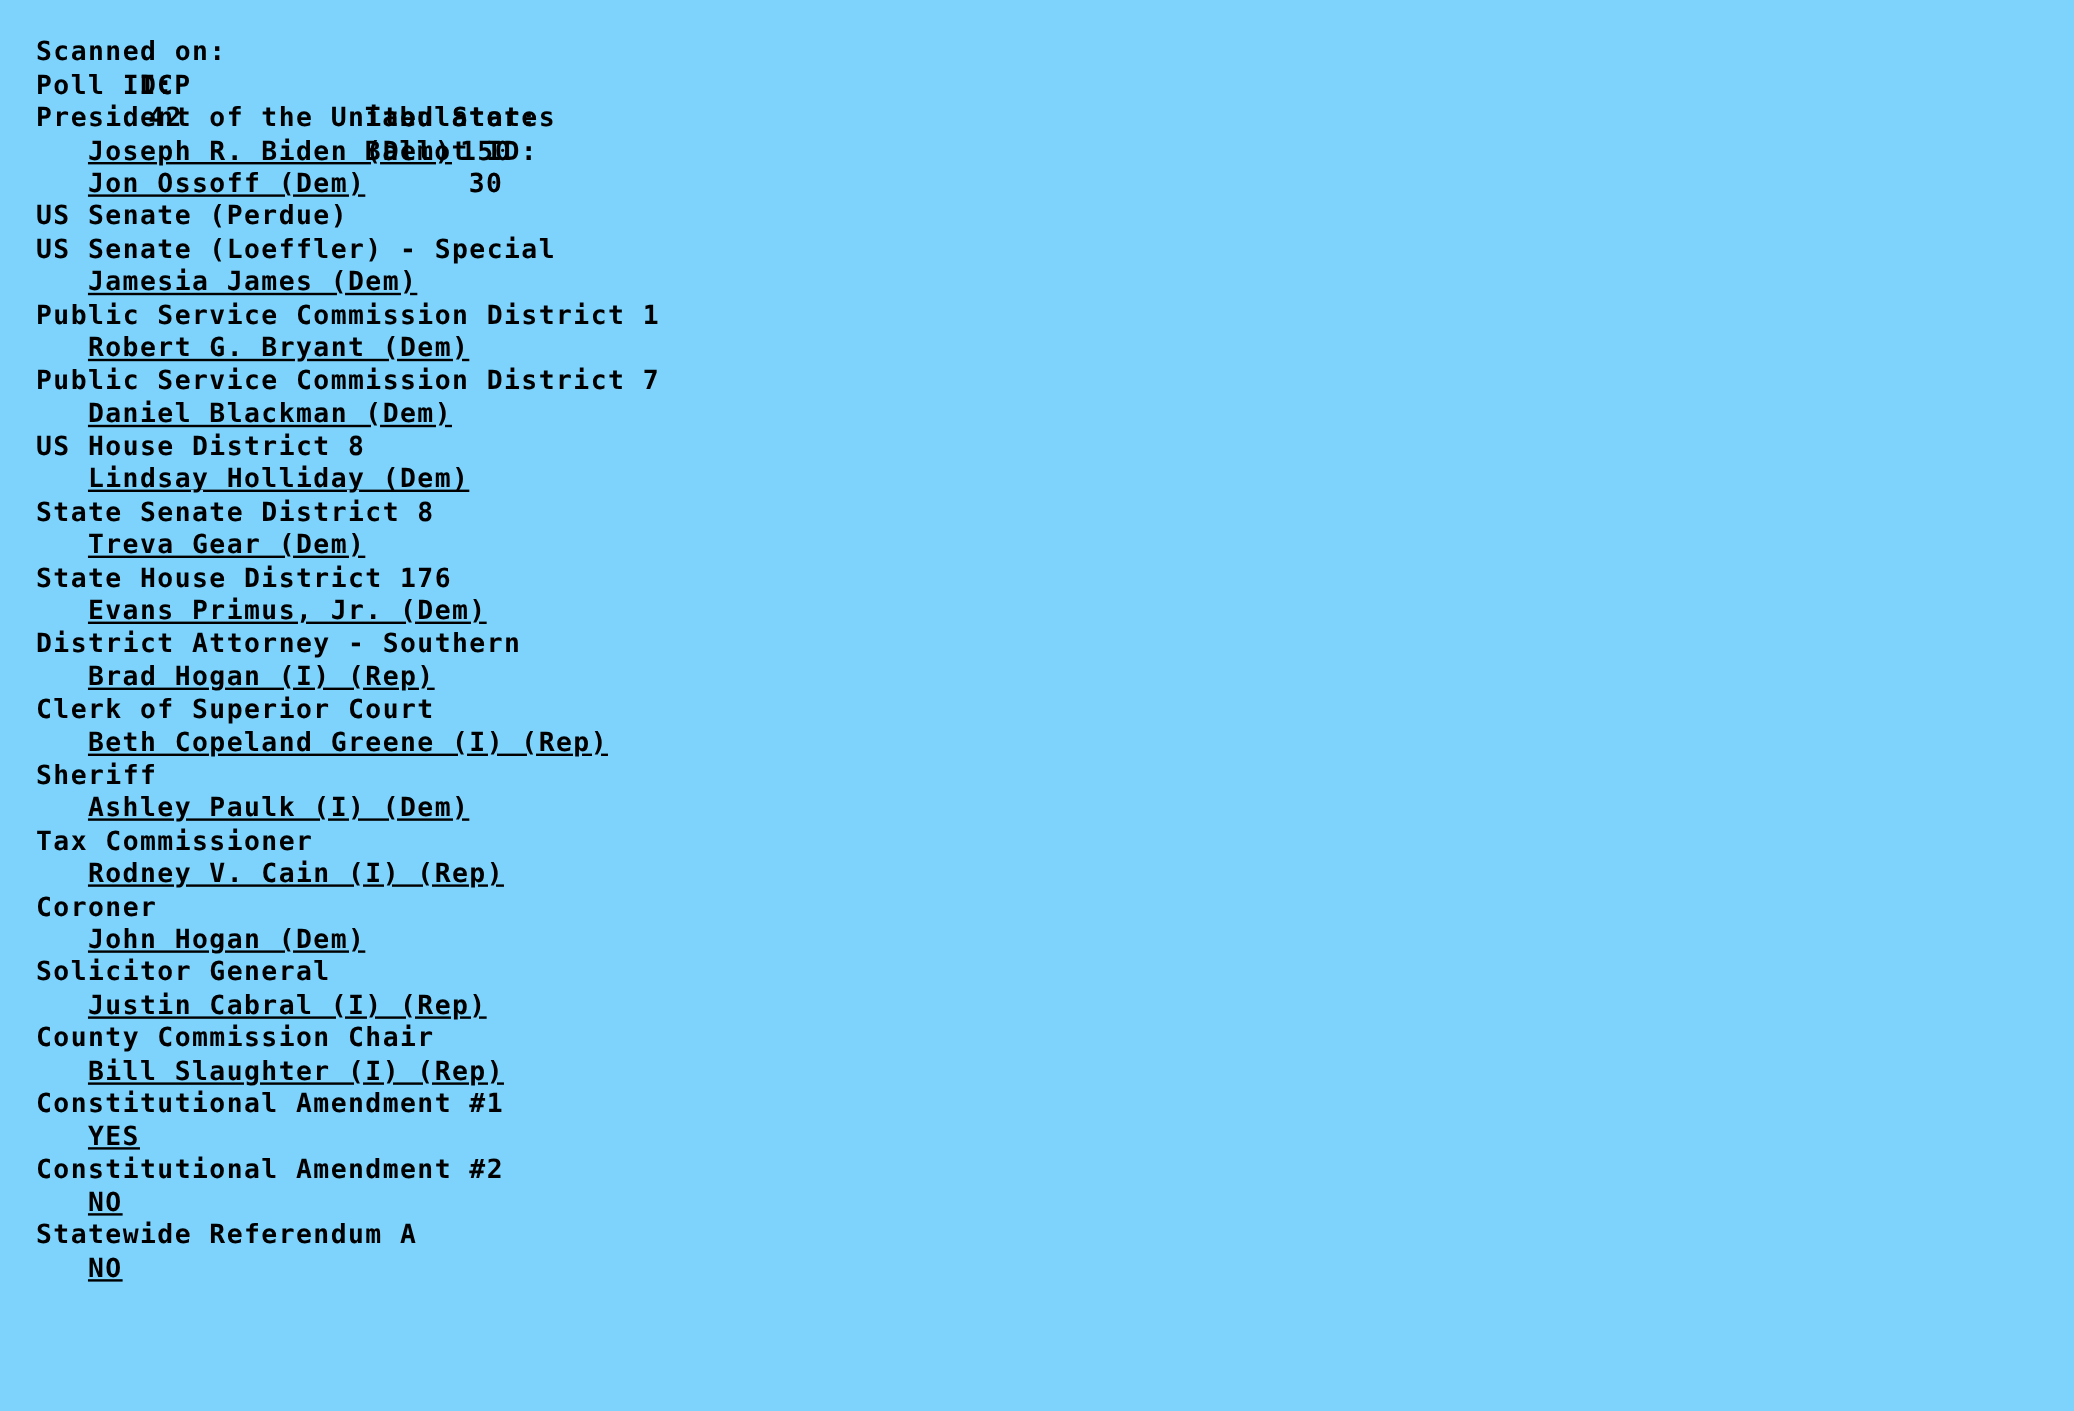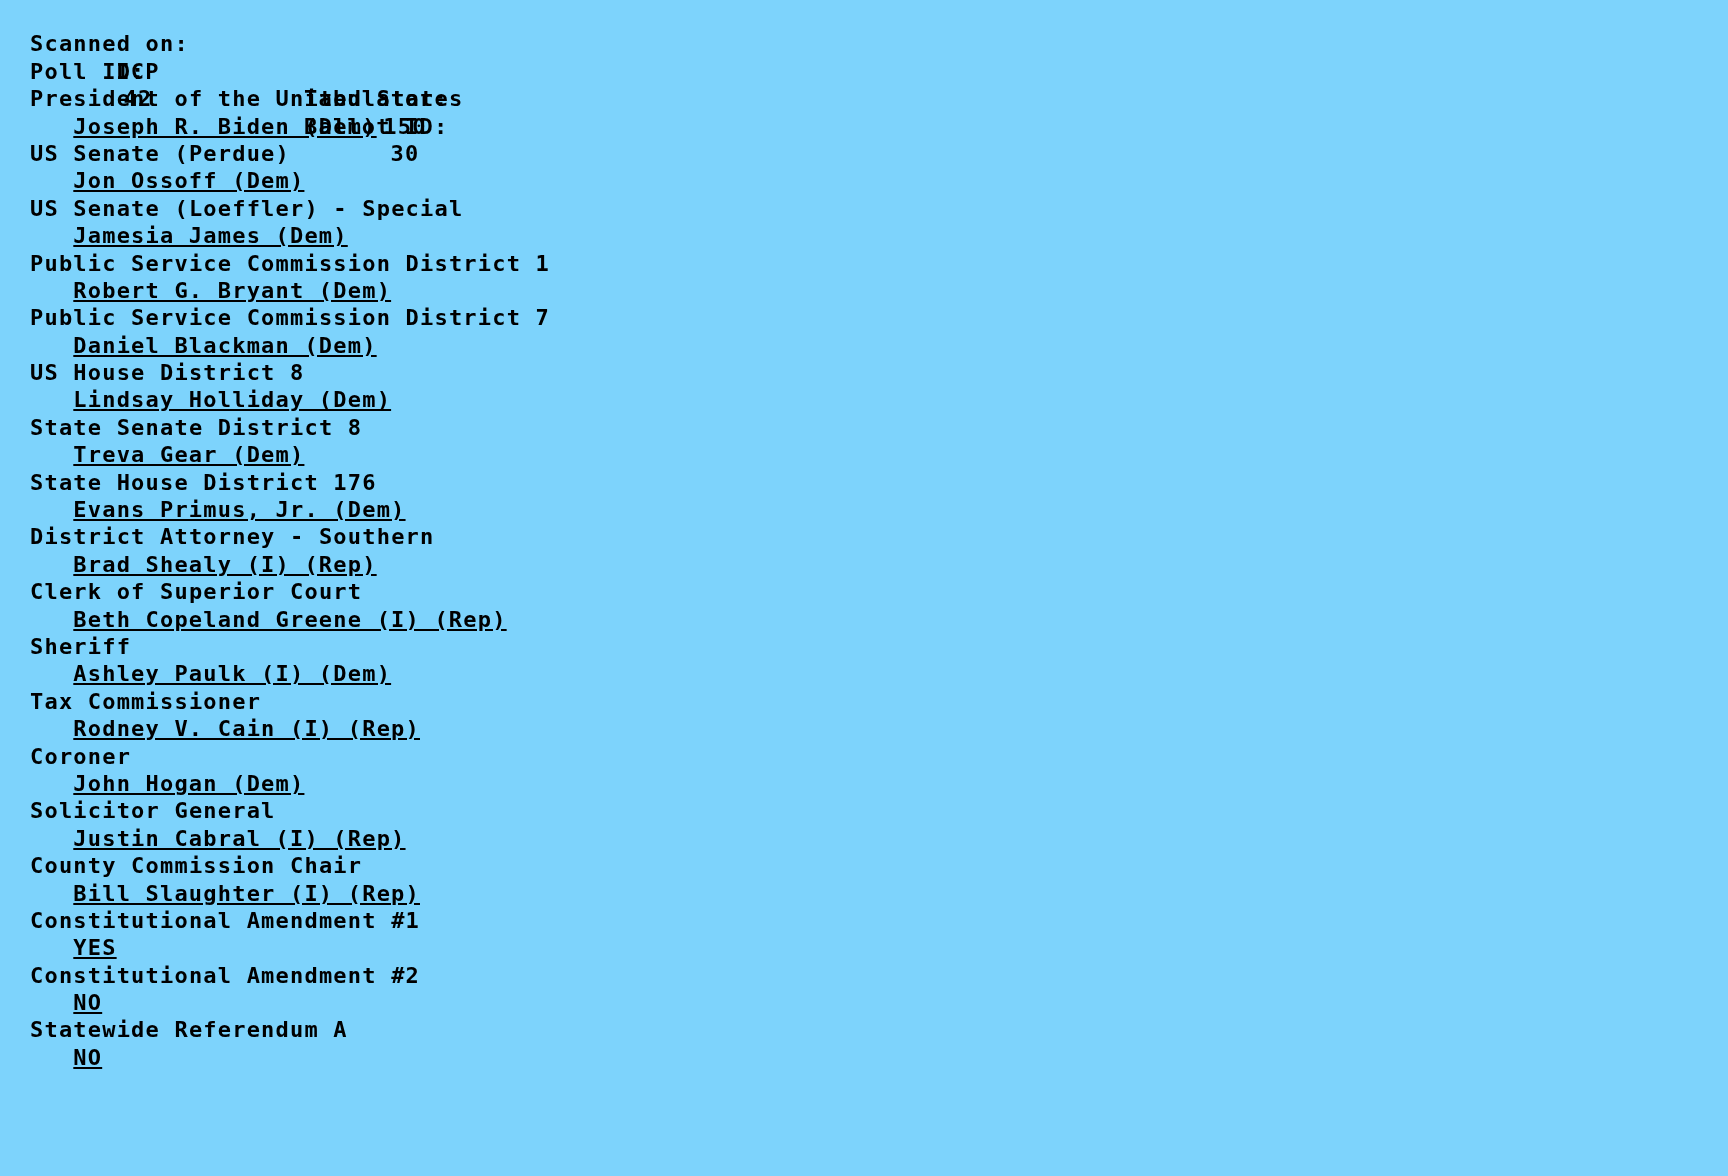--- a/index.html
+++ b/index.html
@@ -61,22 +61,22 @@
 
     <div class="spacer"></div>
 
     <div>
   <div>
     <div class="line office-line">President of the United States</div>
     <div class="line selection-line">Joseph R. Biden (Dem)</div>
   </div>
 
   <div>
+    <div class="line selection-line">Jon Ossoff (Dem)</div>
     <div class="line office-line">US Senate (Perdue)</div>
-    <div class="line selection-line">Jon Ossoff (Dem)</div>
   </div>
 
   <div>
     <div class="line office-line">US Senate (Loeffler) - Special</div>
     <div class="line selection-line">Jamesia James (Dem)</div>
   </div>
 
   <div>
     <div class="line office-line">Public Service Commission District 1</div>
     <div class="line selection-line">Robert G. Bryant (Dem)</div>
@@ -97,21 +97,21 @@
     <div class="line selection-line">Treva Gear (Dem)</div>
   </div>
 
   <div>
     <div class="line office-line">State House District 176</div>
     <div class="line selection-line">Evans Primus, Jr. (Dem)</div>
   </div>
 
   <div>
     <div class="line office-line">District Attorney - Southern</div>
-    <div class="line selection-line">Brad Shealy (I) (Rep)</div>
+    <div class="line selection-line">Brad Hogan (I) (Rep)</div>
   </div>
 
   <div>
     <div class="line office-line">Clerk of Superior Court</div>
     <div class="line selection-line">Beth Copeland Greene (I) (Rep)</div>
   </div>
 
   <div>
     <div class="line office-line">Sheriff</div>
     <div class="line selection-line">Ashley Paulk (I) (Dem)</div>

